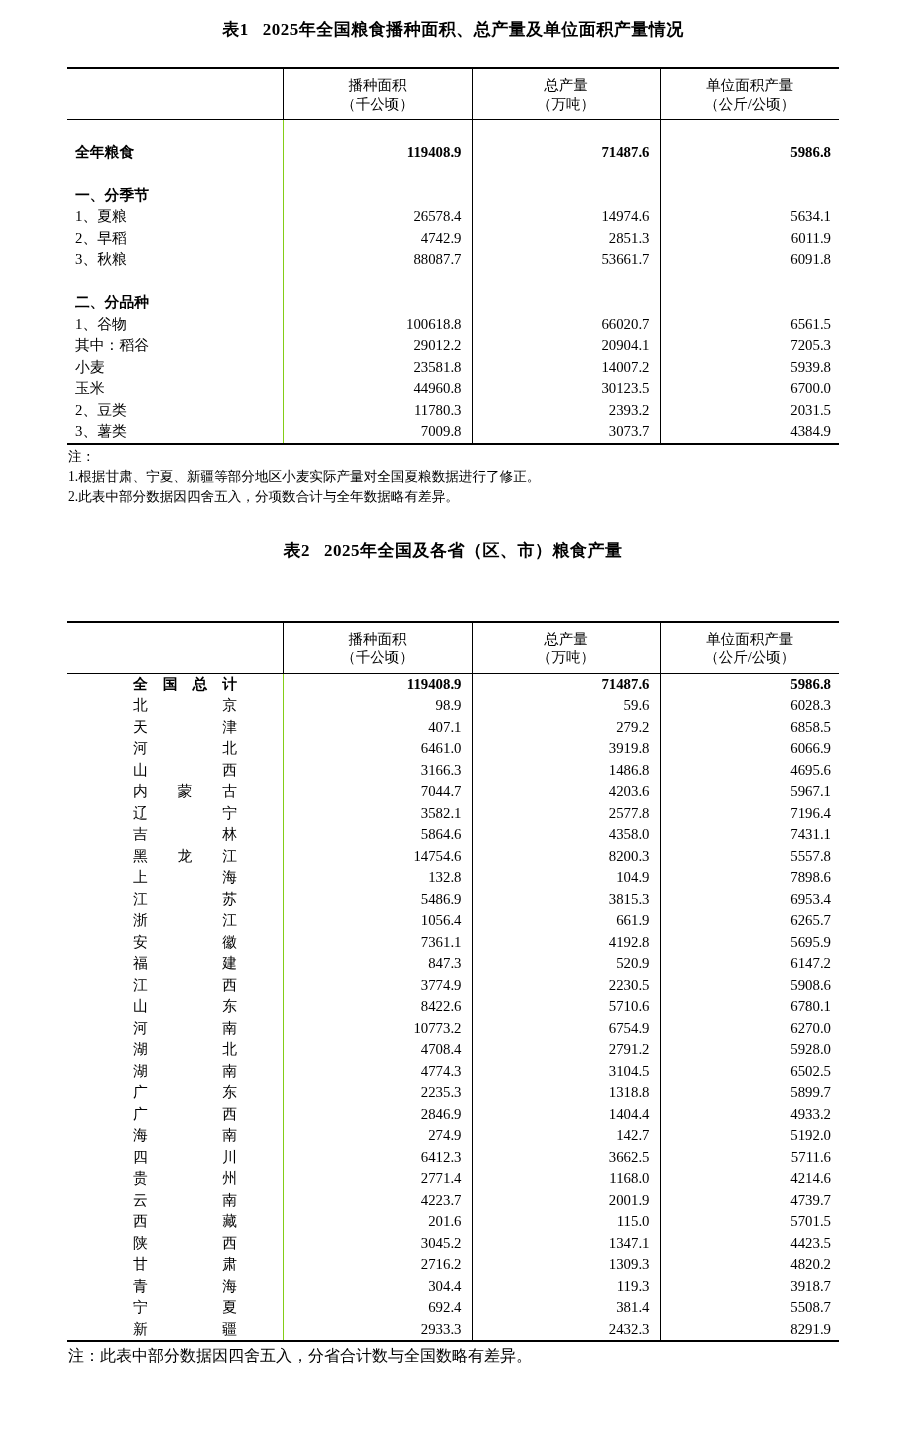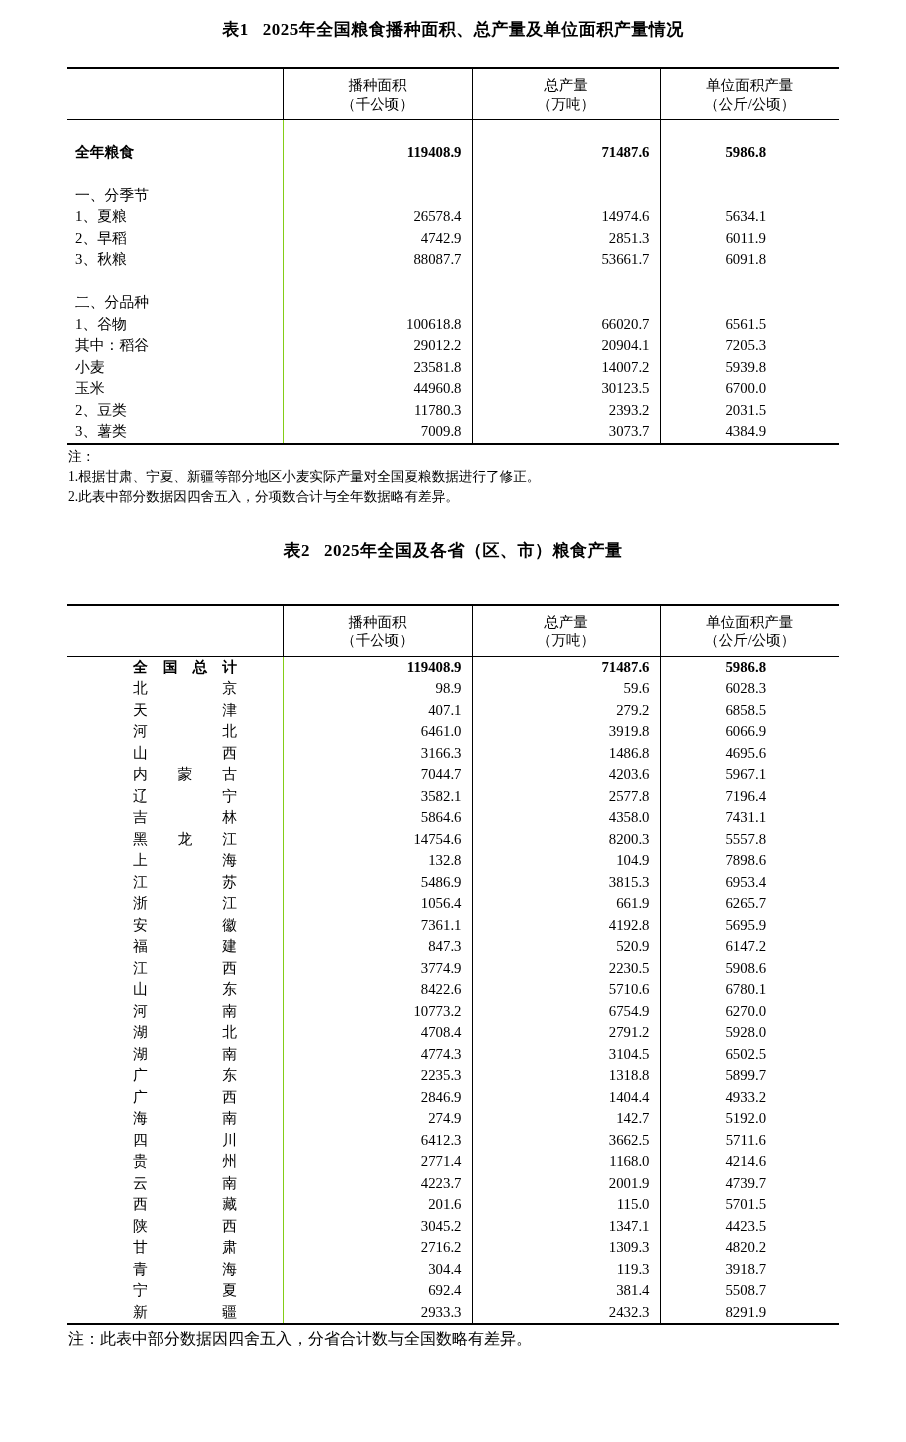--- a/index.html
+++ b/index.html
@@ -25,21 +25,21 @@
 
   
   .table-title {
     text-align: center;
     font-weight: bold;
     font-size: 17px;
     letter-spacing: 0.5px;
     padding: 0;
   }
   .title1 { margin: 18px 0 0 0; }
-  .title2 { margin: 0 0 0 0; }
+  .title2 { margin: 0 0 17px 0; }
 
   .title-num { margin-right: 14px; }
 
   
   .tbl-wrap {
     margin: 0 auto;
     width: 772px;
   }
   table.grain {
     width: 772px;
@@ -86,38 +86,37 @@
   }
   table.grain tbody td.val {
     border-right: 1px solid #000;
     text-align: right;
     padding-right: 10px;
     font-variant-numeric: tabular-nums;
   }
   table.grain tbody td.val.last {
     border-right: none;
     padding-right: 8px;
-    text-align: center;
   }
 
   tr.bold td { font-weight: bold; }
   tr.spacer td { height: 13px; line-height: 13px; }
   tr.spacer-sm td { height: 9px; line-height: 9px; }
 
   .bottom-rule {
     width: 772px;
     margin: 0 auto;
     border-bottom: 2.5px solid #000;
     height: 0;
     font-size: 0;
     line-height: 0;
   }
 
   
-  .sec-head { font-weight: normal; }
+  .sec-head { font-weight: bold; }
 
   
   .ind0 { padding-left: 8px; }
   .ind1 { padding-left: 22px; }
   .ind2 { padding-left: 56px; }
 
   
   .notes {
     width: 772px;
     margin: 2px auto 0 auto;

